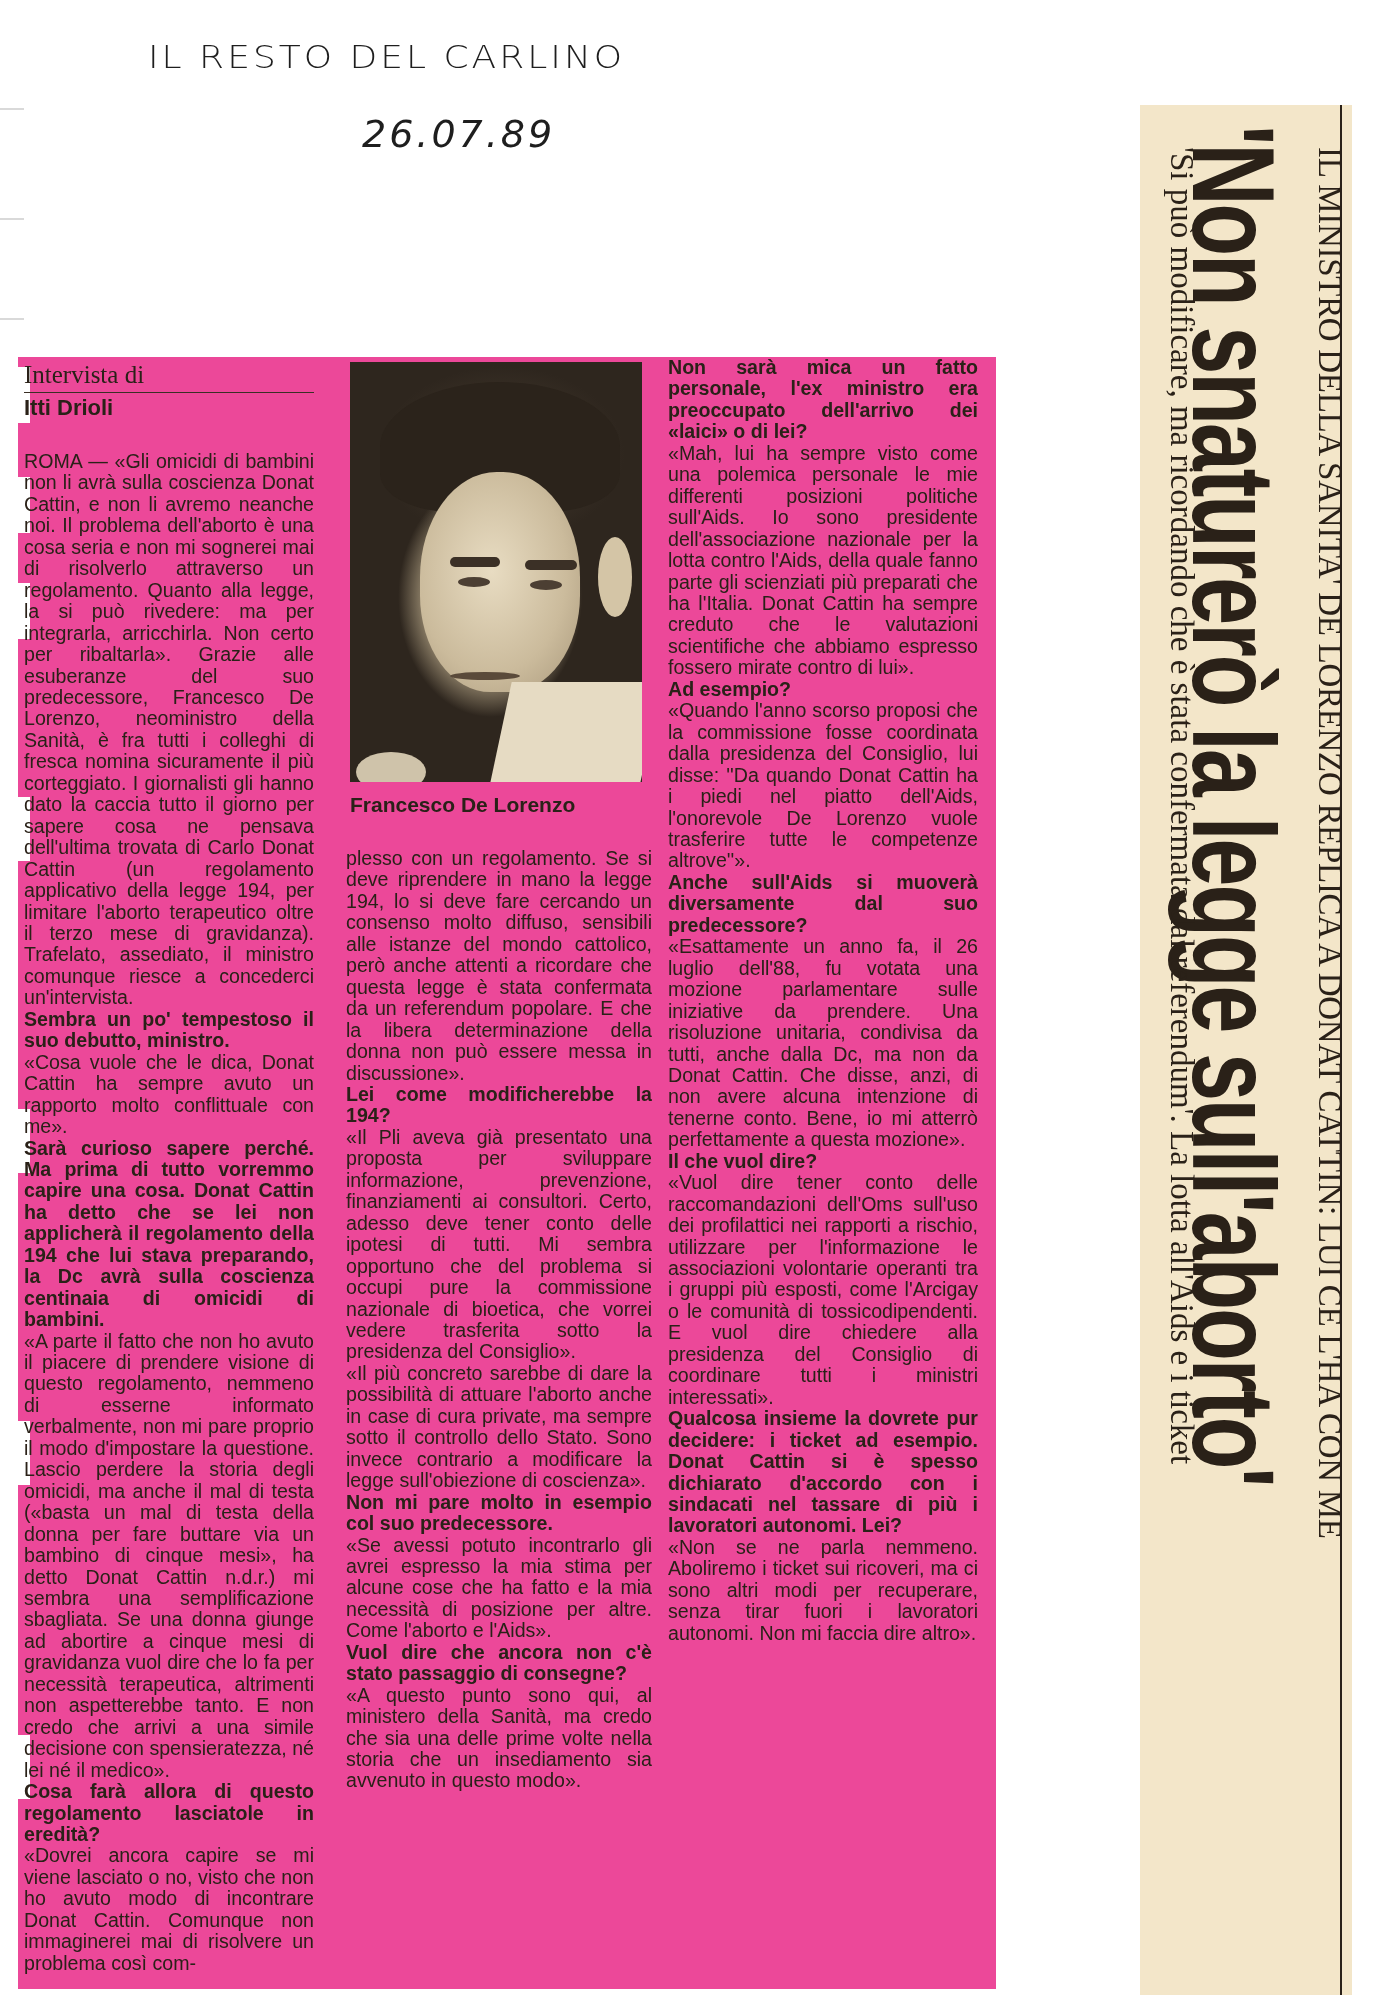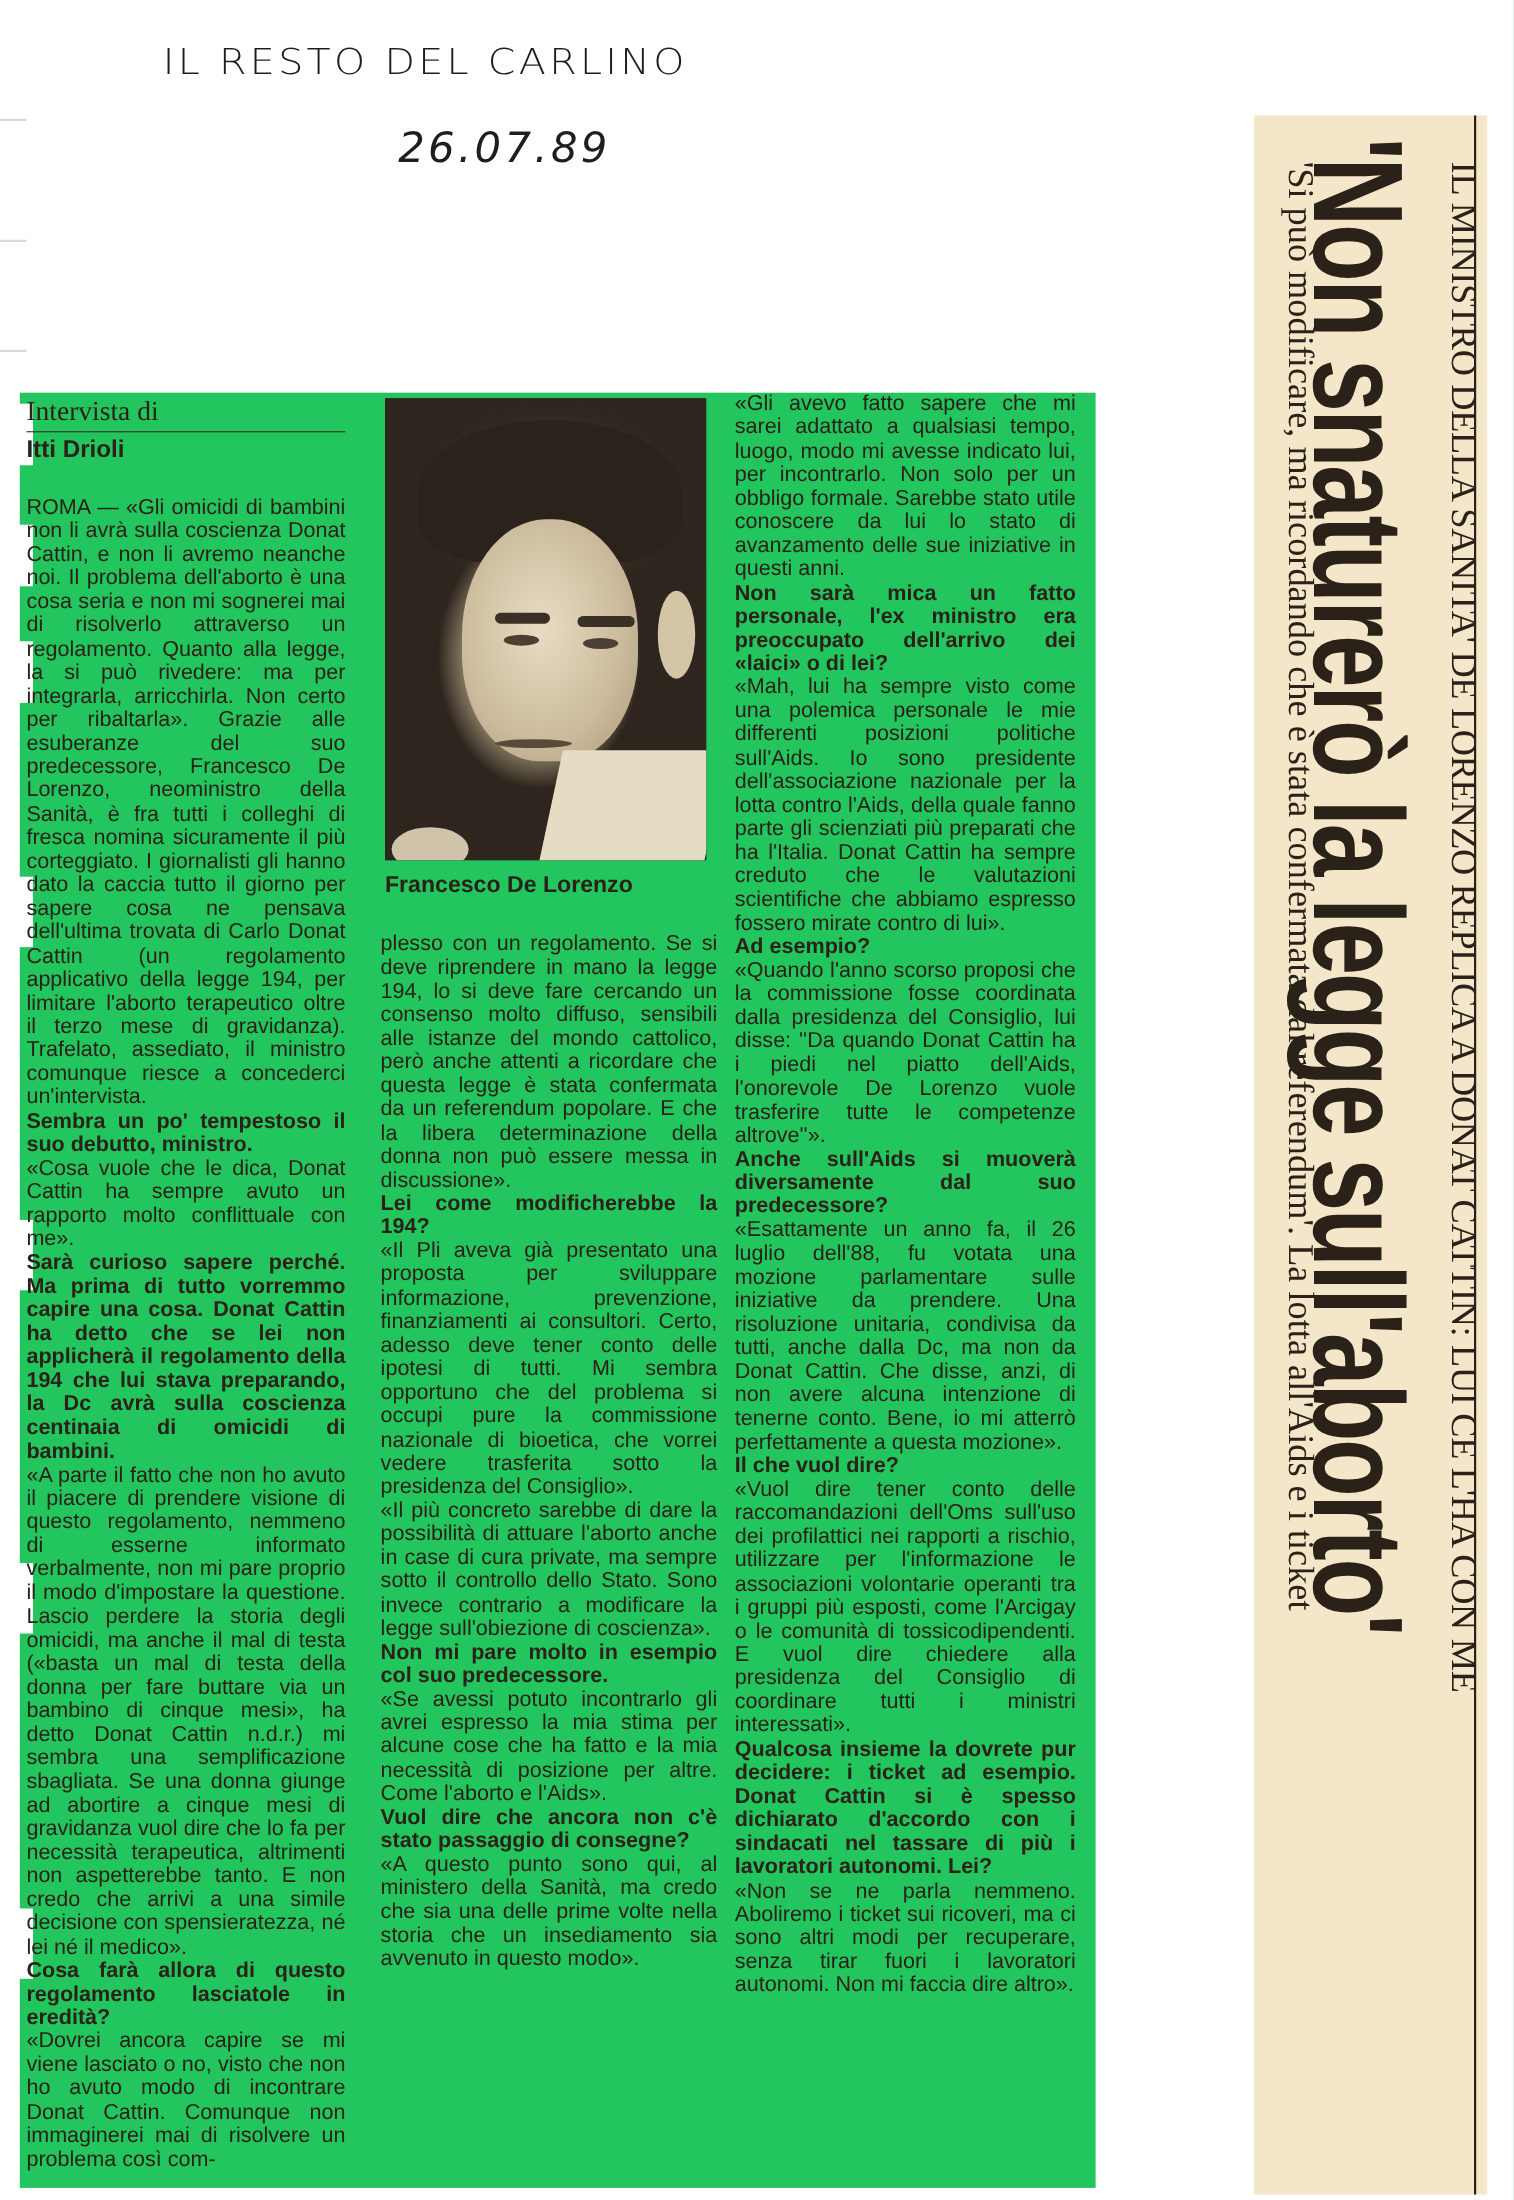--- a/index.html
+++ b/index.html
@@ -5,21 +5,21 @@
   html, body { margin:0; padding:0; background:#ffffff; }
   body { width:1376px; height:2000px; position:relative; overflow:hidden; font-family:"Liberation Sans", sans-serif; color:#2a2118; }
 
   .handwritten { position:absolute; font-family:"DejaVu Sans", sans-serif; font-weight:300; color:#1e1e1e; letter-spacing:3px; }
   .hw-source { left:148px; top:36px; font-size:36px; transform:scaleY(0.9); }
   .hw-date { left:362px; top:112px; font-size:38px; font-style:italic; }
 
   .margin-tick { position:absolute; left:0; width:24px; height:2px; background:#d9d9d9; }
 
   
-  .clip-main { position:absolute; left:18px; top:357px; width:978px; height:1632px; background:#22c55e; }
+  .clip-main { position:absolute; left:18px; top:357px; width:978px; height:1632px; background:#ec4899; }
   .clip-main .tear { position:absolute; left:-18px; width:30px; background:#ffffff; }
 
   .col { position:absolute; font-size:19.6px; line-height:21.45px; text-align:justify; hyphens:manual; }
   .col p { margin:0; }
   .col .q { font-weight:bold; }
   .col-left { left:6px; top:0; width:290px; }
   .col-mid { left:328px; top:0; width:306px; }
   .col-right { left:650px; top:0; width:310px; }
 
   .byline-label { font-family:"Liberation Serif", serif; font-size:25px; line-height:30px; padding-bottom:2px; border-bottom:1.5px solid #3a2f25; margin-top:3px; }
@@ -103,21 +103,20 @@
         <p class="t">«Il più concreto sarebbe di dare la possibilità di attuare l'aborto anche in case di cura private, ma sempre sotto il controllo dello Stato. Sono invece contrario a modificare la legge sull'obiezione di coscienza».</p>
         <p class="q">Non mi pare molto in esempio col suo predecessore.</p>
         <p class="t">«Se avessi potuto incontrarlo gli avrei espresso la mia stima per alcune cose che ha fatto e la mia necessità di posizione per altre. Come l'aborto e l'Aids».</p>
         <p class="q">Vuol dire che ancora non c'è stato passaggio di consegne?</p>
         <p class="t">«A questo punto sono qui, al ministero della Sanità, ma credo che sia una delle prime volte nella storia che un insediamento sia avvenuto in questo modo».</p>
       </div>
   </div>
 
   <div class="col col-right">
     <div>
-        <p class="t">«Gli avevo fatto sapere che mi sarei adattato a qualsiasi tempo, luogo, modo mi avesse indicato lui, per incontrarlo. Non solo per un obbligo formale. Sarebbe stato utile conoscere da lui lo stato di avanzamento delle sue iniziative in questi anni.</p>
         <p class="q">Non sarà mica un fatto personale, l'ex ministro era preoccupato dell'arrivo dei «laici» o di lei?</p>
         <p class="t">«Mah, lui ha sempre visto come una polemica personale le mie differenti posizioni politiche sull'Aids. Io sono presidente dell'associazione nazionale per la lotta contro l'Aids, della quale fanno parte gli scienziati più preparati che ha l'Italia. Donat Cattin ha sempre creduto che le valutazioni scientifiche che abbiamo espresso fossero mirate contro di lui».</p>
         <p class="q">Ad esempio?</p>
         <p class="t">«Quando l'anno scorso proposi che la commissione fosse coordinata dalla presidenza del Consiglio, lui disse: ''Da quando Donat Cattin ha i piedi nel piatto dell'Aids, l'onorevole De Lorenzo vuole trasferire tutte le competenze altrove''».</p>
         <p class="q">Anche sull'Aids si muoverà diversamente dal suo predecessore?</p>
         <p class="t">«Esattamente un anno fa, il 26 luglio dell'88, fu votata una mozione parlamentare sulle iniziative da prendere. Una risoluzione unitaria, condivisa da tutti, anche dalla Dc, ma non da Donat Cattin. Che disse, anzi, di non avere alcuna intenzione di tenerne conto. Bene, io mi atterrò perfettamente a questa mozione».</p>
         <p class="q">Il che vuol dire?</p>
         <p class="t">«Vuol dire tener conto delle raccomandazioni dell'Oms sull'uso dei profilattici nei rapporti a rischio, utilizzare per l'informazione le associazioni volontarie operanti tra i gruppi più esposti, come l'Arcigay o le comunità di tossicodipendenti. E vuol dire chiedere alla presidenza del Consiglio di coordinare tutti i ministri interessati».</p>
         <p class="q">Qualcosa insieme la dovrete pur decidere: i ticket ad esempio. Donat Cattin si è spesso dichiarato d'accordo con i sindacati nel tassare di più i lavoratori autonomi. Lei?</p>
         <p class="t">«Non se ne parla nemmeno. Aboliremo i ticket sui ricoveri, ma ci sono altri modi per recuperare, senza tirar fuori i lavoratori autonomi. Non mi faccia dire altro».</p>

